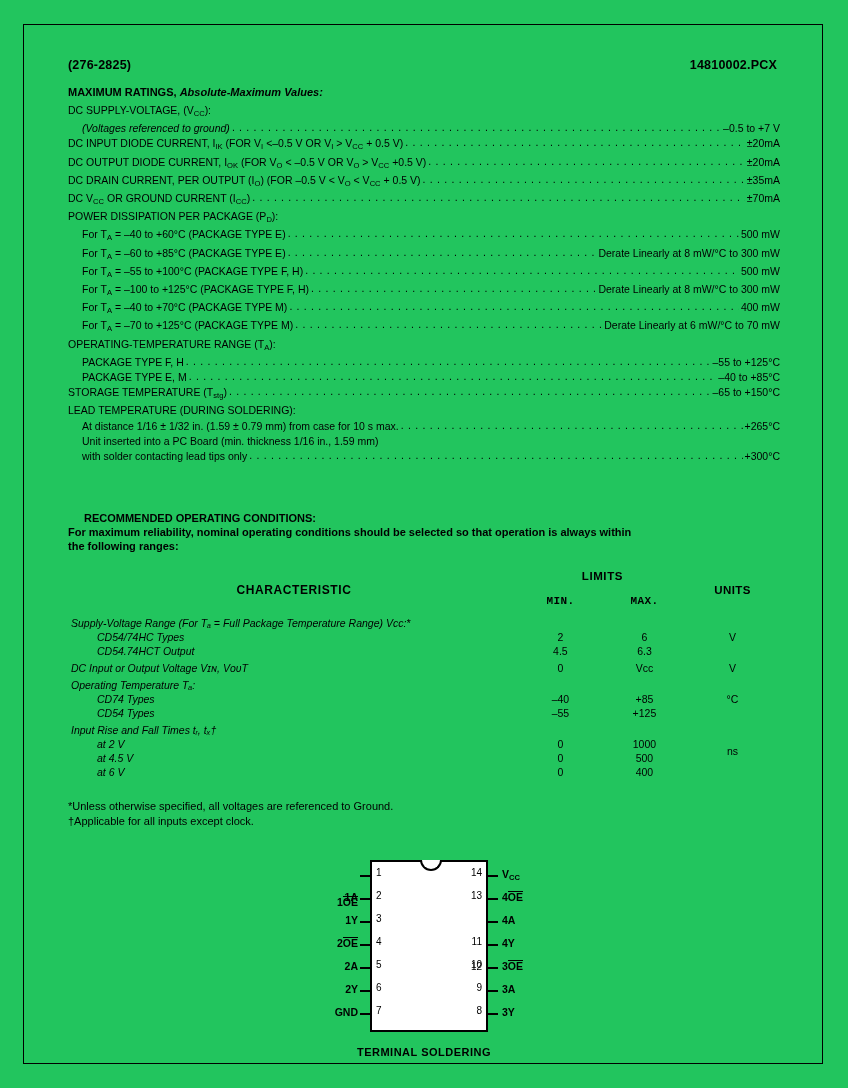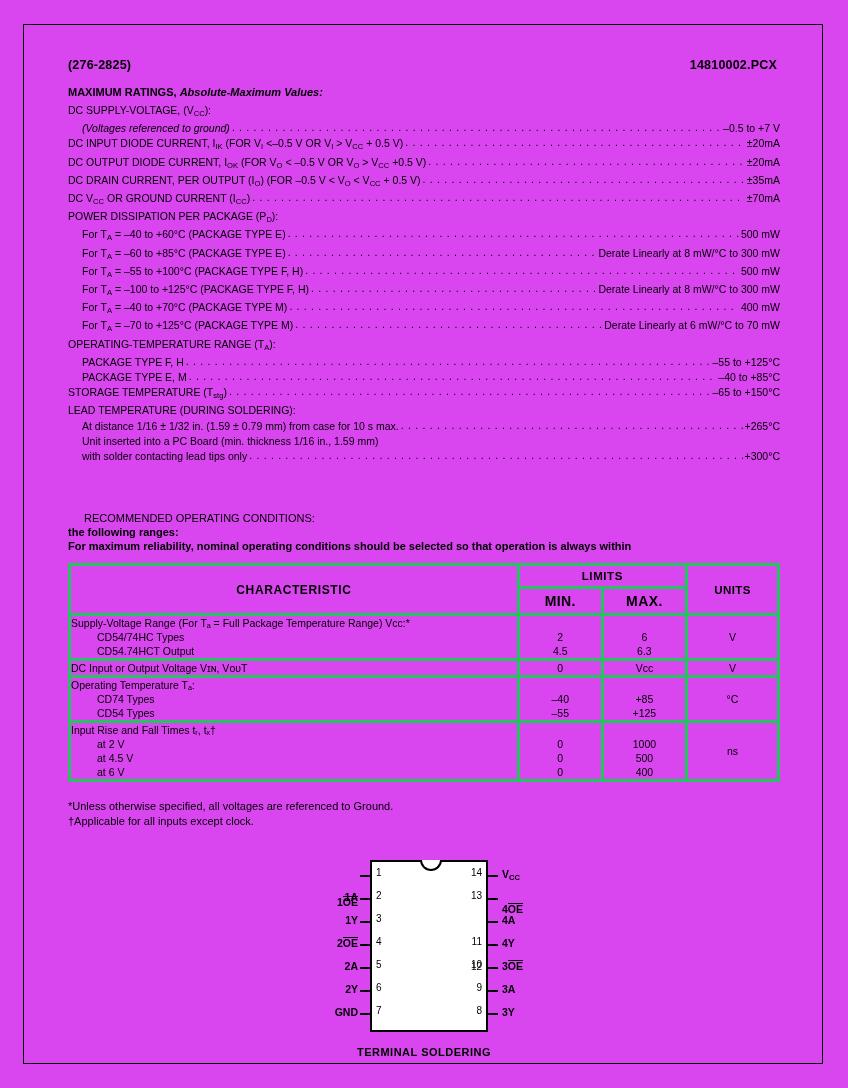--- a/index.html
+++ b/index.html
@@ -13,21 +13,21 @@
     font-family: "Liberation Sans", sans-serif;
     color: #000000;
     position: relative;
     overflow: hidden;
   }
   .page {
     position: absolute;
     left: 0; top: 0;
     width: 848px;
     height: 1088px;
-    background: #d946ef;
+    background: #22c55e;
   }
   .frame {
     position: absolute;
     left: 23px;
     top: 24px;
     width: 800px;
     height: 1040px;
     border: 1px solid #000;
     box-sizing: border-box;
   }
@@ -80,21 +80,21 @@
   .ind1 { padding-left: 14px; }
   .ital { font-style: italic; }
   sub { font-size: 7.6px; vertical-align: -2px; }
 
   
   .roc {
     margin-top: 48px;
   }
   .roc-h {
     font-size: 11px;
-    font-weight: normal;
+    font-weight: bold;
     padding-left: 16px;
   }
   .roc-sub {
     font-size: 11px;
     font-weight: bold;
     margin-top: 1px;
     line-height: 14px;
   }
 
   table.cond {
@@ -117,36 +117,38 @@
   .th-limits {
     text-align: center;
     font-weight: bold;
     font-size: 11.5px;
     letter-spacing: 0.6px;
     height: 20px;
   }
   .th-min, .th-max {
     text-align: center;
     font-weight: bold;
-    font-size: 14px;
+    font-size: 11px;
     letter-spacing: 0.4px;
     width: 82px;
     height: 24px;
+    font-family: Liberation Mono, monospace;
   }
   .th-units {
     text-align: center;
     font-weight: bold;
     font-size: 11.5px;
     letter-spacing: 0.4px;
     width: 90px;
   }
   td.c-left {
     padding: 4px 0 4px 6px;
     line-height: 14px;
     vertical-align: top;
+    font-style: italic;
   }
   td.c-mid {
     text-align: center;
     line-height: 14px;
     vertical-align: top;
     padding: 4px 0;
   }
   td.c-units {
     text-align: center;
     vertical-align: middle;
@@ -340,22 +342,22 @@
         <div class="row ind1">
           <span class="lbl">with solder contacting lead tips only</span>
           <span class="dots">. . . . . . . . . . . . . . . . . . . . . . . . . . . . . . . . . . . . . . . . . . . . . . . . . . . . . . . . . . . . . . . . . . . . . . . . . . . . . . . . . . . . . . . . . . . . . . . . . . . . . . . . . . . . . . . . . . . . . . . . . . . . . . . . . . . . . . . . . . . . . . . . . . . . . . . . . . . . . . . . . . . . . . . . . . . . . . . . . . . . . . . . . . . . . . . . . . . . . . . </span>
           <span class="val">+300°C</span>
         </div>
       </div>
 
     <div class="roc">
       <div class="roc-h">RECOMMENDED OPERATING CONDITIONS:</div>
       <div class="roc-sub">
+        <div>For maximum reliability, nominal operating conditions should be selected so that operation is always within</div>
         <div>the following ranges:</div>
-        <div>For maximum reliability, nominal operating conditions should be selected so that operation is always within</div>
       </div>
 
       <table class="cond">
         <thead>
           <tr>
             <th class="th-char" rowspan="2">CHARACTERISTIC</th>
             <th class="th-limits" colspan="2">LIMITS</th>
             <th class="th-units" rowspan="2">UNITS</th>
           </tr>
           <tr>
@@ -466,21 +468,21 @@
           <div class="lead" style="left: 292px; width: 12px; top: 136px;"></div>
           <div class="num-left" style="left: 308px; top: 128px;">6</div>
           <div class="lbl-left" style="left: 200px; width: 90px; top: 152px; text-align: right;">GND</div>
           <div class="lead" style="left: 292px; width: 12px; top: 159px;"></div>
           <div class="num-left" style="left: 308px; top: 151px;">7</div>
           <div class="num-right" style="left: 396px; width: 18px; text-align: right; top: 13px;">14</div>
           <div class="lead" style="left: 418px; width: 12px; top: 21px;"></div>
           <div class="lbl-right" style="left: 434px; top: 14px;">V<sub>CC</sub></div>
           <div class="num-right" style="left: 396px; width: 18px; text-align: right; top: 36px;">13</div>
           <div class="lead" style="left: 418px; width: 12px; top: 44px;"></div>
-          <div class="lbl-right" style="left: 434px; top: 37px; margin-top: 12px;">4<span class="ovl">OE</span></div>
+          <div class="lbl-right" style="left: 434px; top: 37px;">4<span class="ovl">OE</span></div>
           <div class="num-right" style="left: 396px; width: 18px; text-align: right; top: 59px; margin-top: 48px;">12</div>
           <div class="lead" style="left: 418px; width: 12px; top: 67px;"></div>
           <div class="lbl-right" style="left: 434px; top: 60px;">4A</div>
           <div class="num-right" style="left: 396px; width: 18px; text-align: right; top: 82px;">11</div>
           <div class="lead" style="left: 418px; width: 12px; top: 90px;"></div>
           <div class="lbl-right" style="left: 434px; top: 83px;">4Y</div>
           <div class="num-right" style="left: 396px; width: 18px; text-align: right; top: 105px;">10</div>
           <div class="lead" style="left: 418px; width: 12px; top: 113px;"></div>
           <div class="lbl-right" style="left: 434px; top: 106px;">3<span class="ovl">OE</span></div>
           <div class="num-right" style="left: 396px; width: 18px; text-align: right; top: 128px;">9</div>

